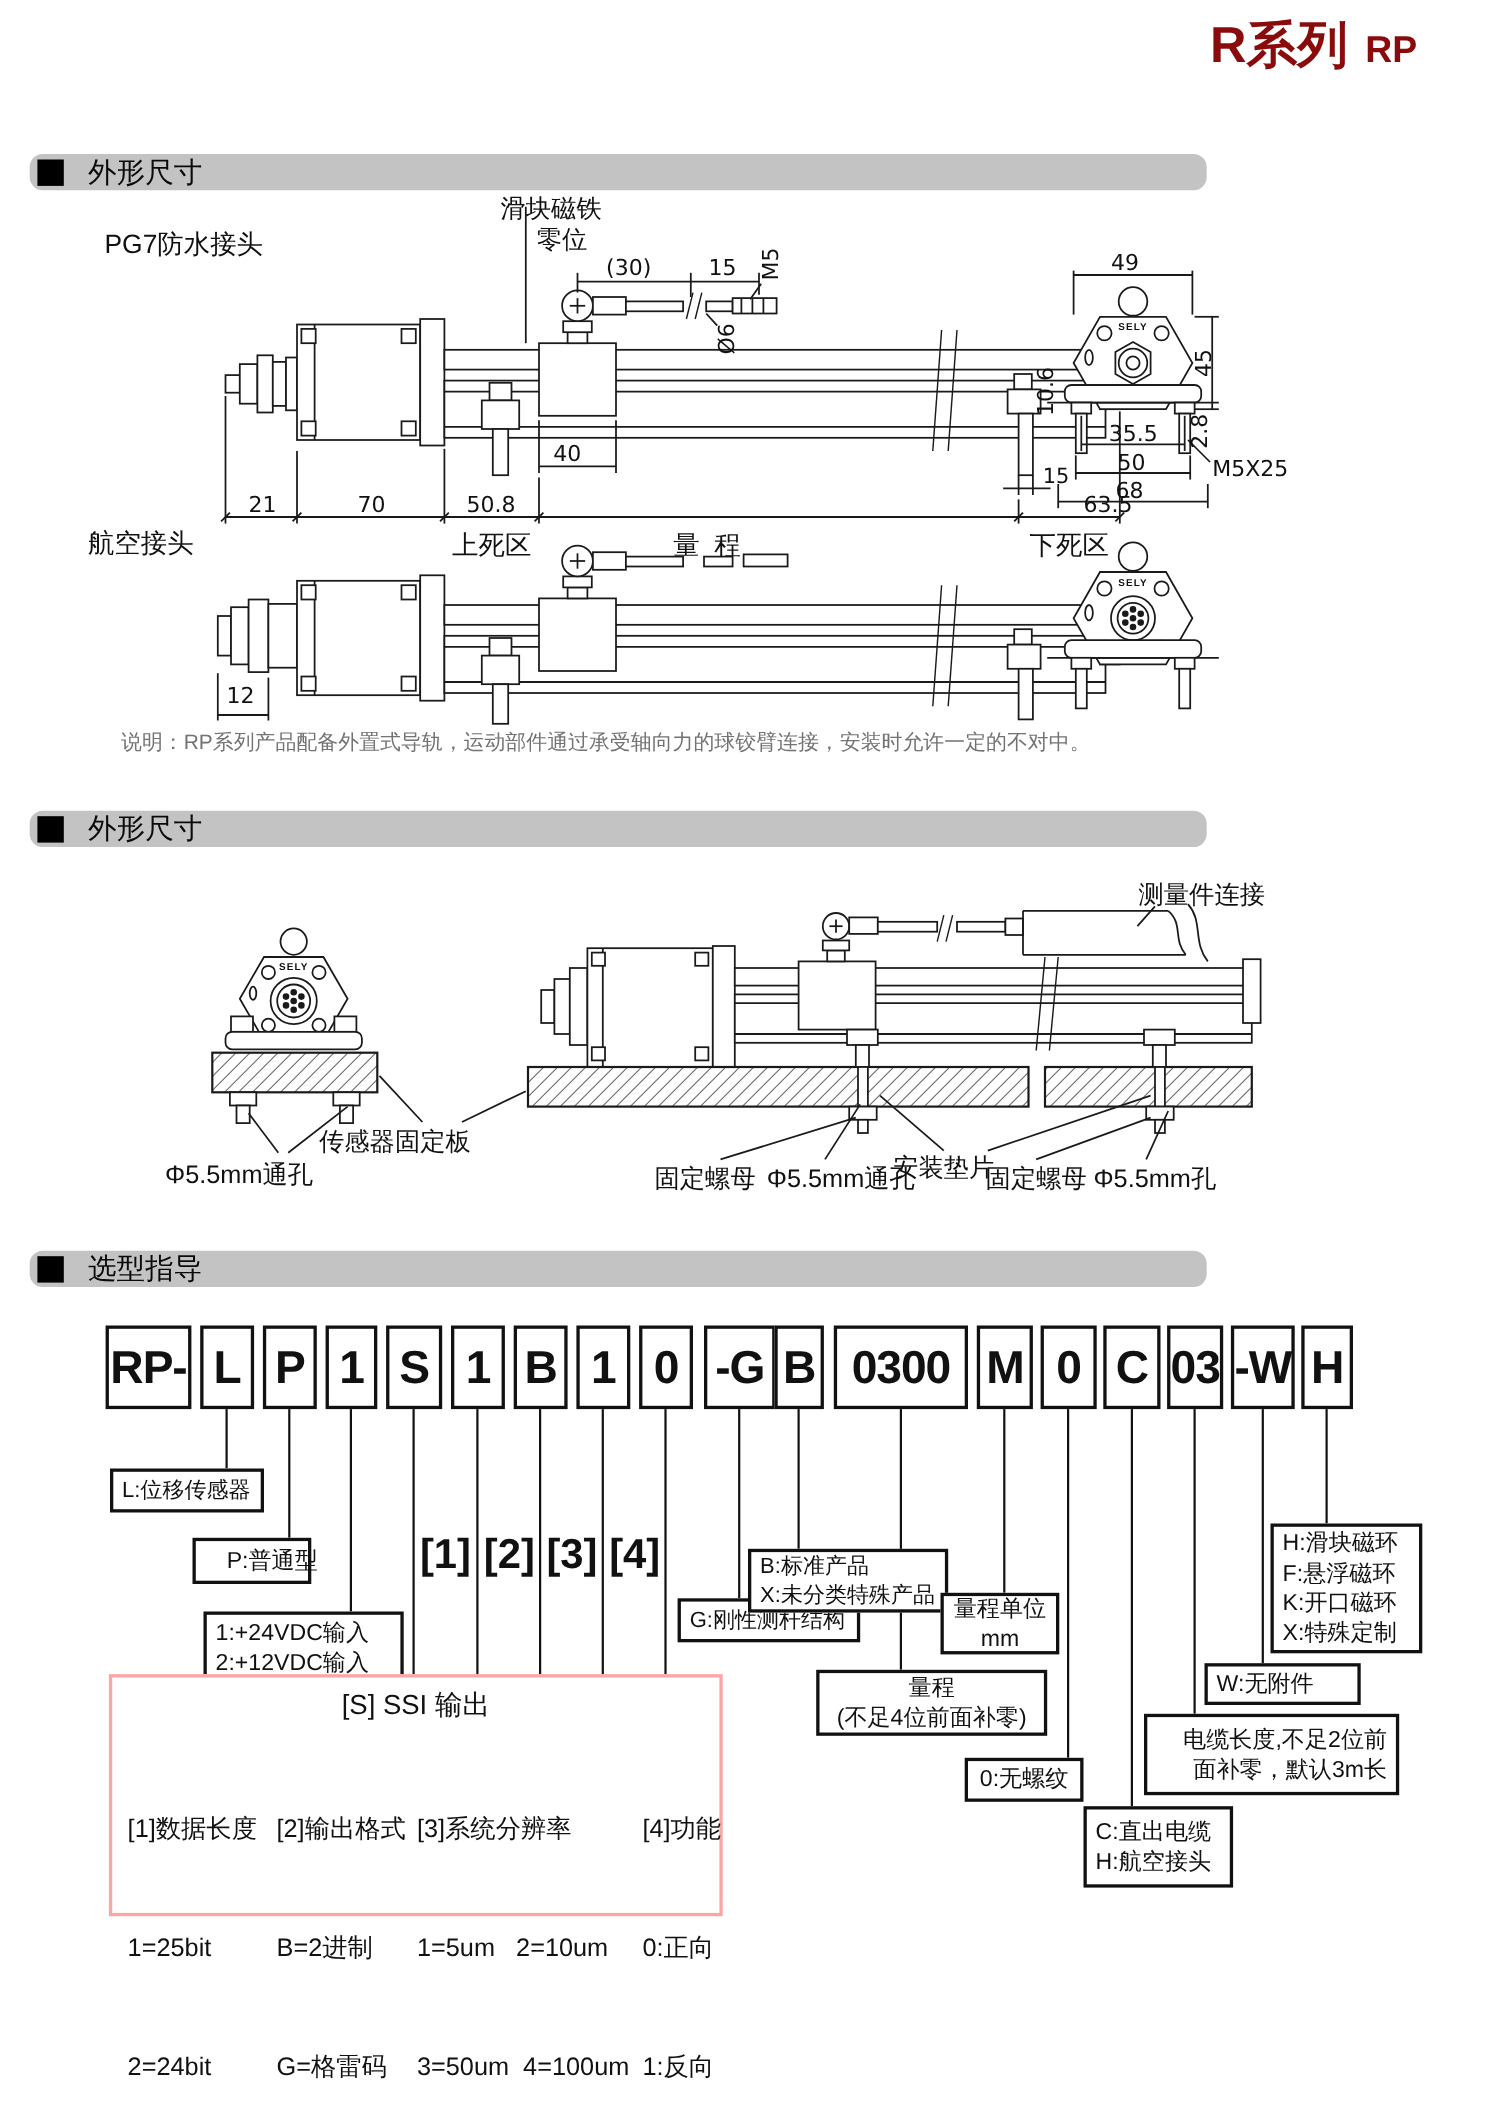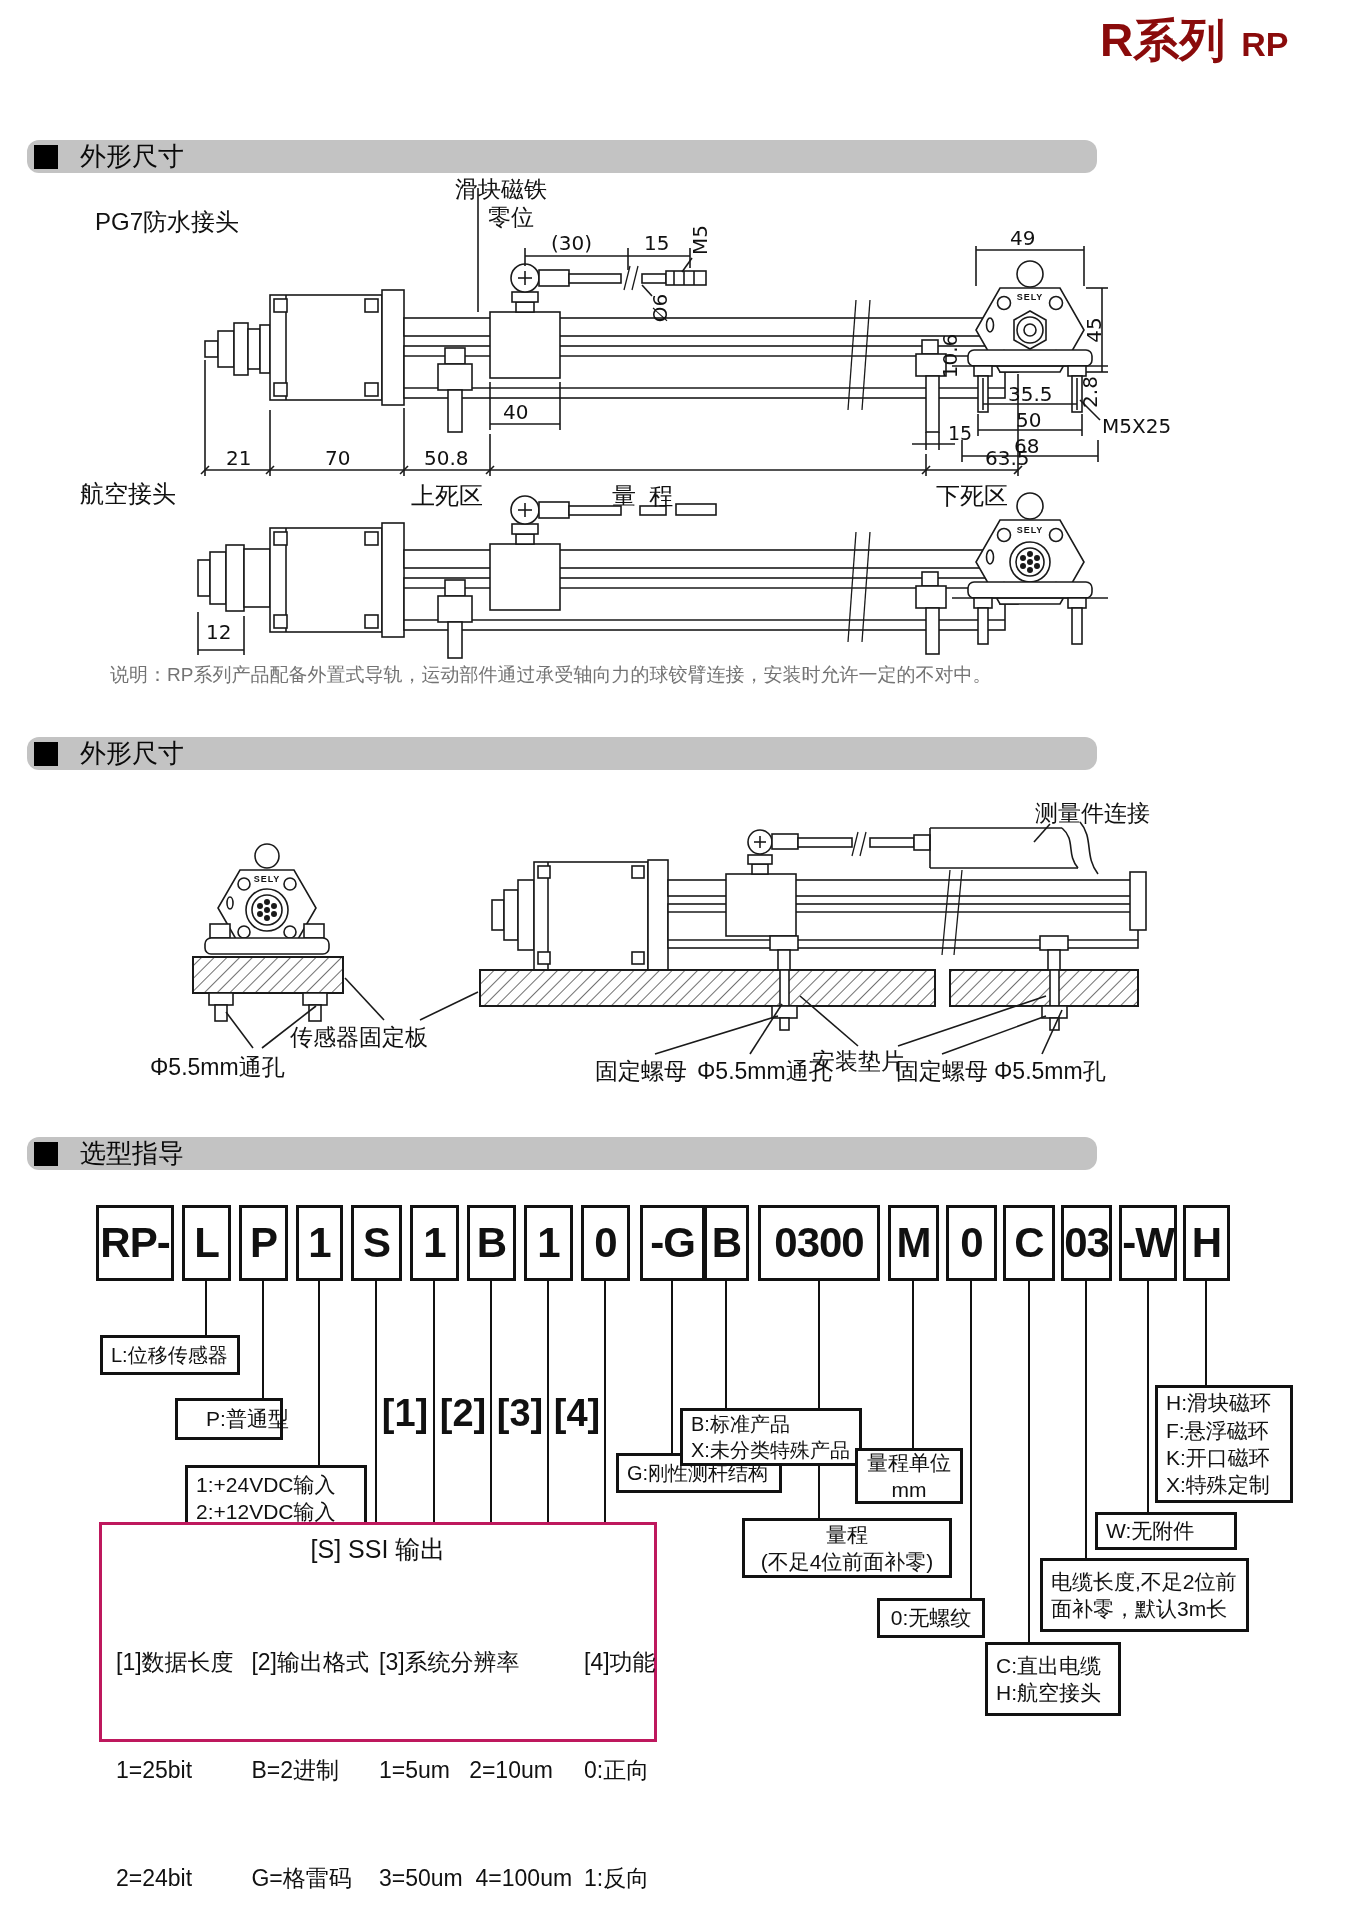--- a/index.html
+++ b/index.html
@@ -21,21 +21,21 @@
   .note{position:absolute;left:110px;top:662px;font-size:19px;color:#737373;}
   .codebox{position:absolute;top:1205px;height:76px;border:3px solid #111;box-sizing:border-box;
            display:flex;align-items:center;justify-content:center;font-size:42px;font-weight:700;
            letter-spacing:-1px;background:#fff;font-family:"Liberation Sans",sans-serif;}
   .vl{position:absolute;width:2px;background:#111;}
   .callout{position:absolute;border:3px solid #111;background:#fff;box-sizing:border-box;
            display:flex;flex-direction:column;justify-content:center;padding:2px 8px;
            font-size:21px;line-height:1.3;white-space:pre;}
   .ctrtxt{align-items:center;text-align:center;}
   .poslabel{position:absolute;top:1392px;width:48px;text-align:center;font-size:38px;font-weight:600;}
-  .ssibox{position:absolute;left:99px;top:1522px;width:558px;height:220px;border:3px solid #be185d;
+  .ssibox{position:absolute;left:99px;top:1522px;width:558px;height:220px;border:3px solid #fca5a5;
           box-sizing:border-box;background:#fff;}
   .ssititle{text-align:center;font-size:25px;margin-top:8px;}
   .ssicols{display:flex;margin-top:6px;padding-left:14px;}
   .ssicol{font-size:23px;line-height:36px;white-space:pre;}
   .c1{width:140px;} .c2{width:132px;} .c3{width:212px;} .c4{width:70px;}
   svg{position:absolute;left:0;top:0;}
 </style>
 </head>
 <body>
 
@@ -482,21 +482,21 @@
     <span>量程</span>
     <span>(不足4位前面补零)</span>
   </div>
   <div class="callout ctrtxt" style="left:877px;top:1598px;width:108px;height:40px;">
     <span>0:无螺纹</span>
   </div>
   <div class="callout" style="left:985px;top:1642px;width:136px;height:74px;">
     <span>C:直出电缆</span>
     <span>H:航空接头</span>
   </div>
-  <div class="callout" style="left:1040px;top:1558px;width:209px;height:74px;">
+  <div class="callout" style="left:1040px;top:1558px;width:232px;height:74px;align-items:flex-end;">
     <span>电缆长度,不足2位前</span>
     <span>面补零，默认3m长</span>
   </div>
   <div class="callout" style="left:1095px;top:1512px;width:142px;height:38px;">
     <span>W:无附件</span>
   </div>
   <div class="callout" style="left:1155px;top:1385px;width:138px;height:118px;">
     <span>H:滑块磁环</span>
     <span>F:悬浮磁环</span>
     <span>K:开口磁环</span>

